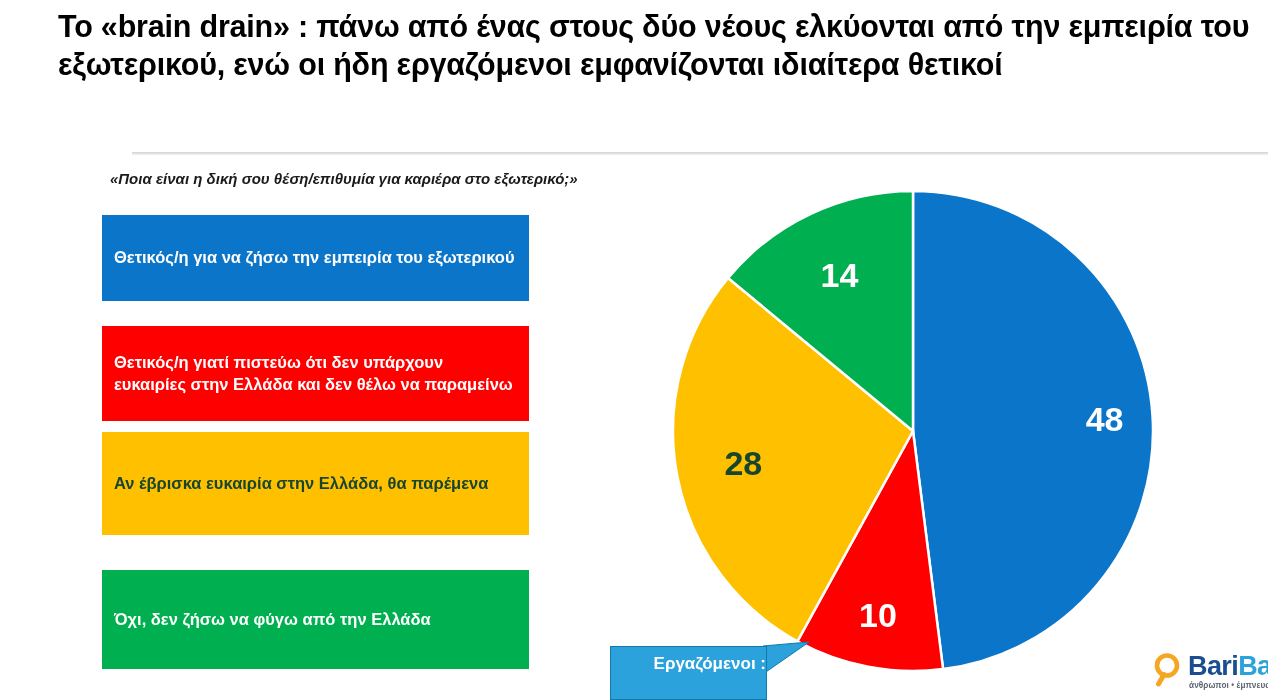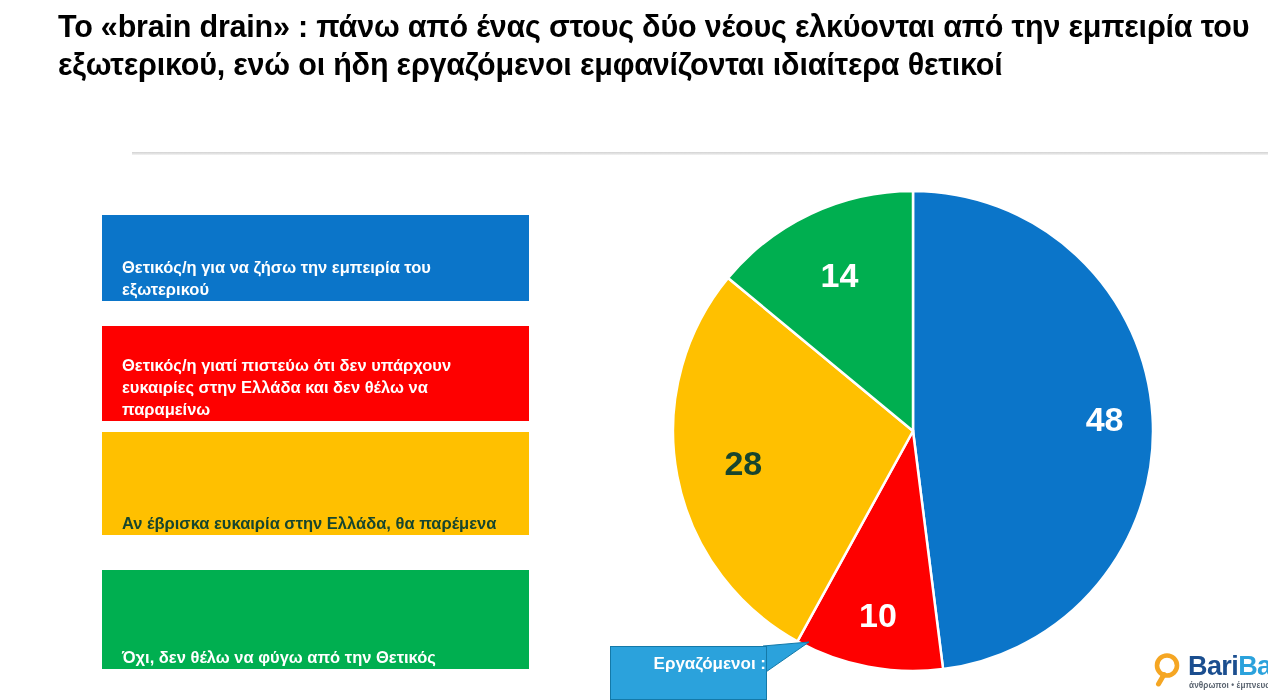--- a/index.html
+++ b/index.html
@@ -46,22 +46,22 @@
     color: #1a1a1a;
     white-space: nowrap;
   }
 
   
   .legend-box {
     position: absolute;
     left: 62px;
     width: 427px;
     display: flex;
-    align-items: flex-end;
-    padding: 0 20px;
+    align-items: center;
+    padding: 0 12px;
     font-size: 16.5px;
     font-weight: bold;
     line-height: 1.33;
   }
   #legend-0 { top: 215px; height: 86px;  background: #0B75C9; color: #ffffff; }
   #legend-1 { top: 326px; height: 95px;  background: #FE0000; color: #ffffff; }
   #legend-2 { top: 432px; height: 103px; background: #FFC000; color: #17452e; }
   #legend-3 { top: 570px; height: 99px;  background: #00AF50; color: #ffffff; }
 
   
@@ -121,32 +121,33 @@
 </style>
 </head>
 <body>
 
 <div id="slide">
 
   <div id="title">Το «brain drain» : πάνω από ένας στους δύο νέους ελκύονται από την εμπειρία του εξωτερικού, ενώ οι ήδη εργαζόμενοι εμφανίζονται ιδιαίτερα θετικοί</div>
 
   <div id="divider"></div>
 
+  <div id="subtitle">«Ποια είναι η δική σου θέση/επιθυμία για καριέρα στο εξωτερικό;»</div>
 
   <div class="legend-box" id="legend-0">
     <span>Θετικός/η για να ζήσω την εμπειρία του εξωτερικού</span>
   </div>
   <div class="legend-box" id="legend-2">
     <span>Αν έβρισκα ευκαιρία στην Ελλάδα, θα παρέμενα</span>
   </div>
   <div class="legend-box" id="legend-1">
     <span>Θετικός/η γιατί πιστεύω ότι δεν υπάρχουν ευκαιρίες στην Ελλάδα και δεν θέλω να παραμείνω</span>
   </div>
   <div class="legend-box" id="legend-3">
-    <span>Όχι, δεν θέλω να φύγω από την Θετικός</span>
+    <span>Όχι, δεν ζήσω να φύγω από την Ελλάδα</span>
   </div>
 
   <div id="pie-wrap">
     <svg id="pie-svg" viewBox="0 0 482 482">
       <g id="pie-slices">
           <path d="M 241 241 L 241.00000000000003 1 A 240 240 0 0 1 271.0799760554331 479.10752831547467 Z" fill="#0B75C9" stroke="#ffffff" stroke-width="2.5"></path>
           <path d="M 241 241 L 271.0799760554331 479.10752831547467 A 240 240 0 0 1 125.37911821558839 451.3136032105273 Z" fill="#FE0000" stroke="#ffffff" stroke-width="2.5"></path>
           <path d="M 241 241 L 125.37911821558839 451.3136032105273 A 240 240 0 0 1 56.07682173381059 88.0182424603145 Z" fill="#FFC000" stroke="#ffffff" stroke-width="2.5"></path>
           <path d="M 241 241 L 56.07682173381059 88.0182424603145 A 240 240 0 0 1 240.99999999999994 1 Z" fill="#00AF50" stroke="#ffffff" stroke-width="2.5"></path>
         </g>

